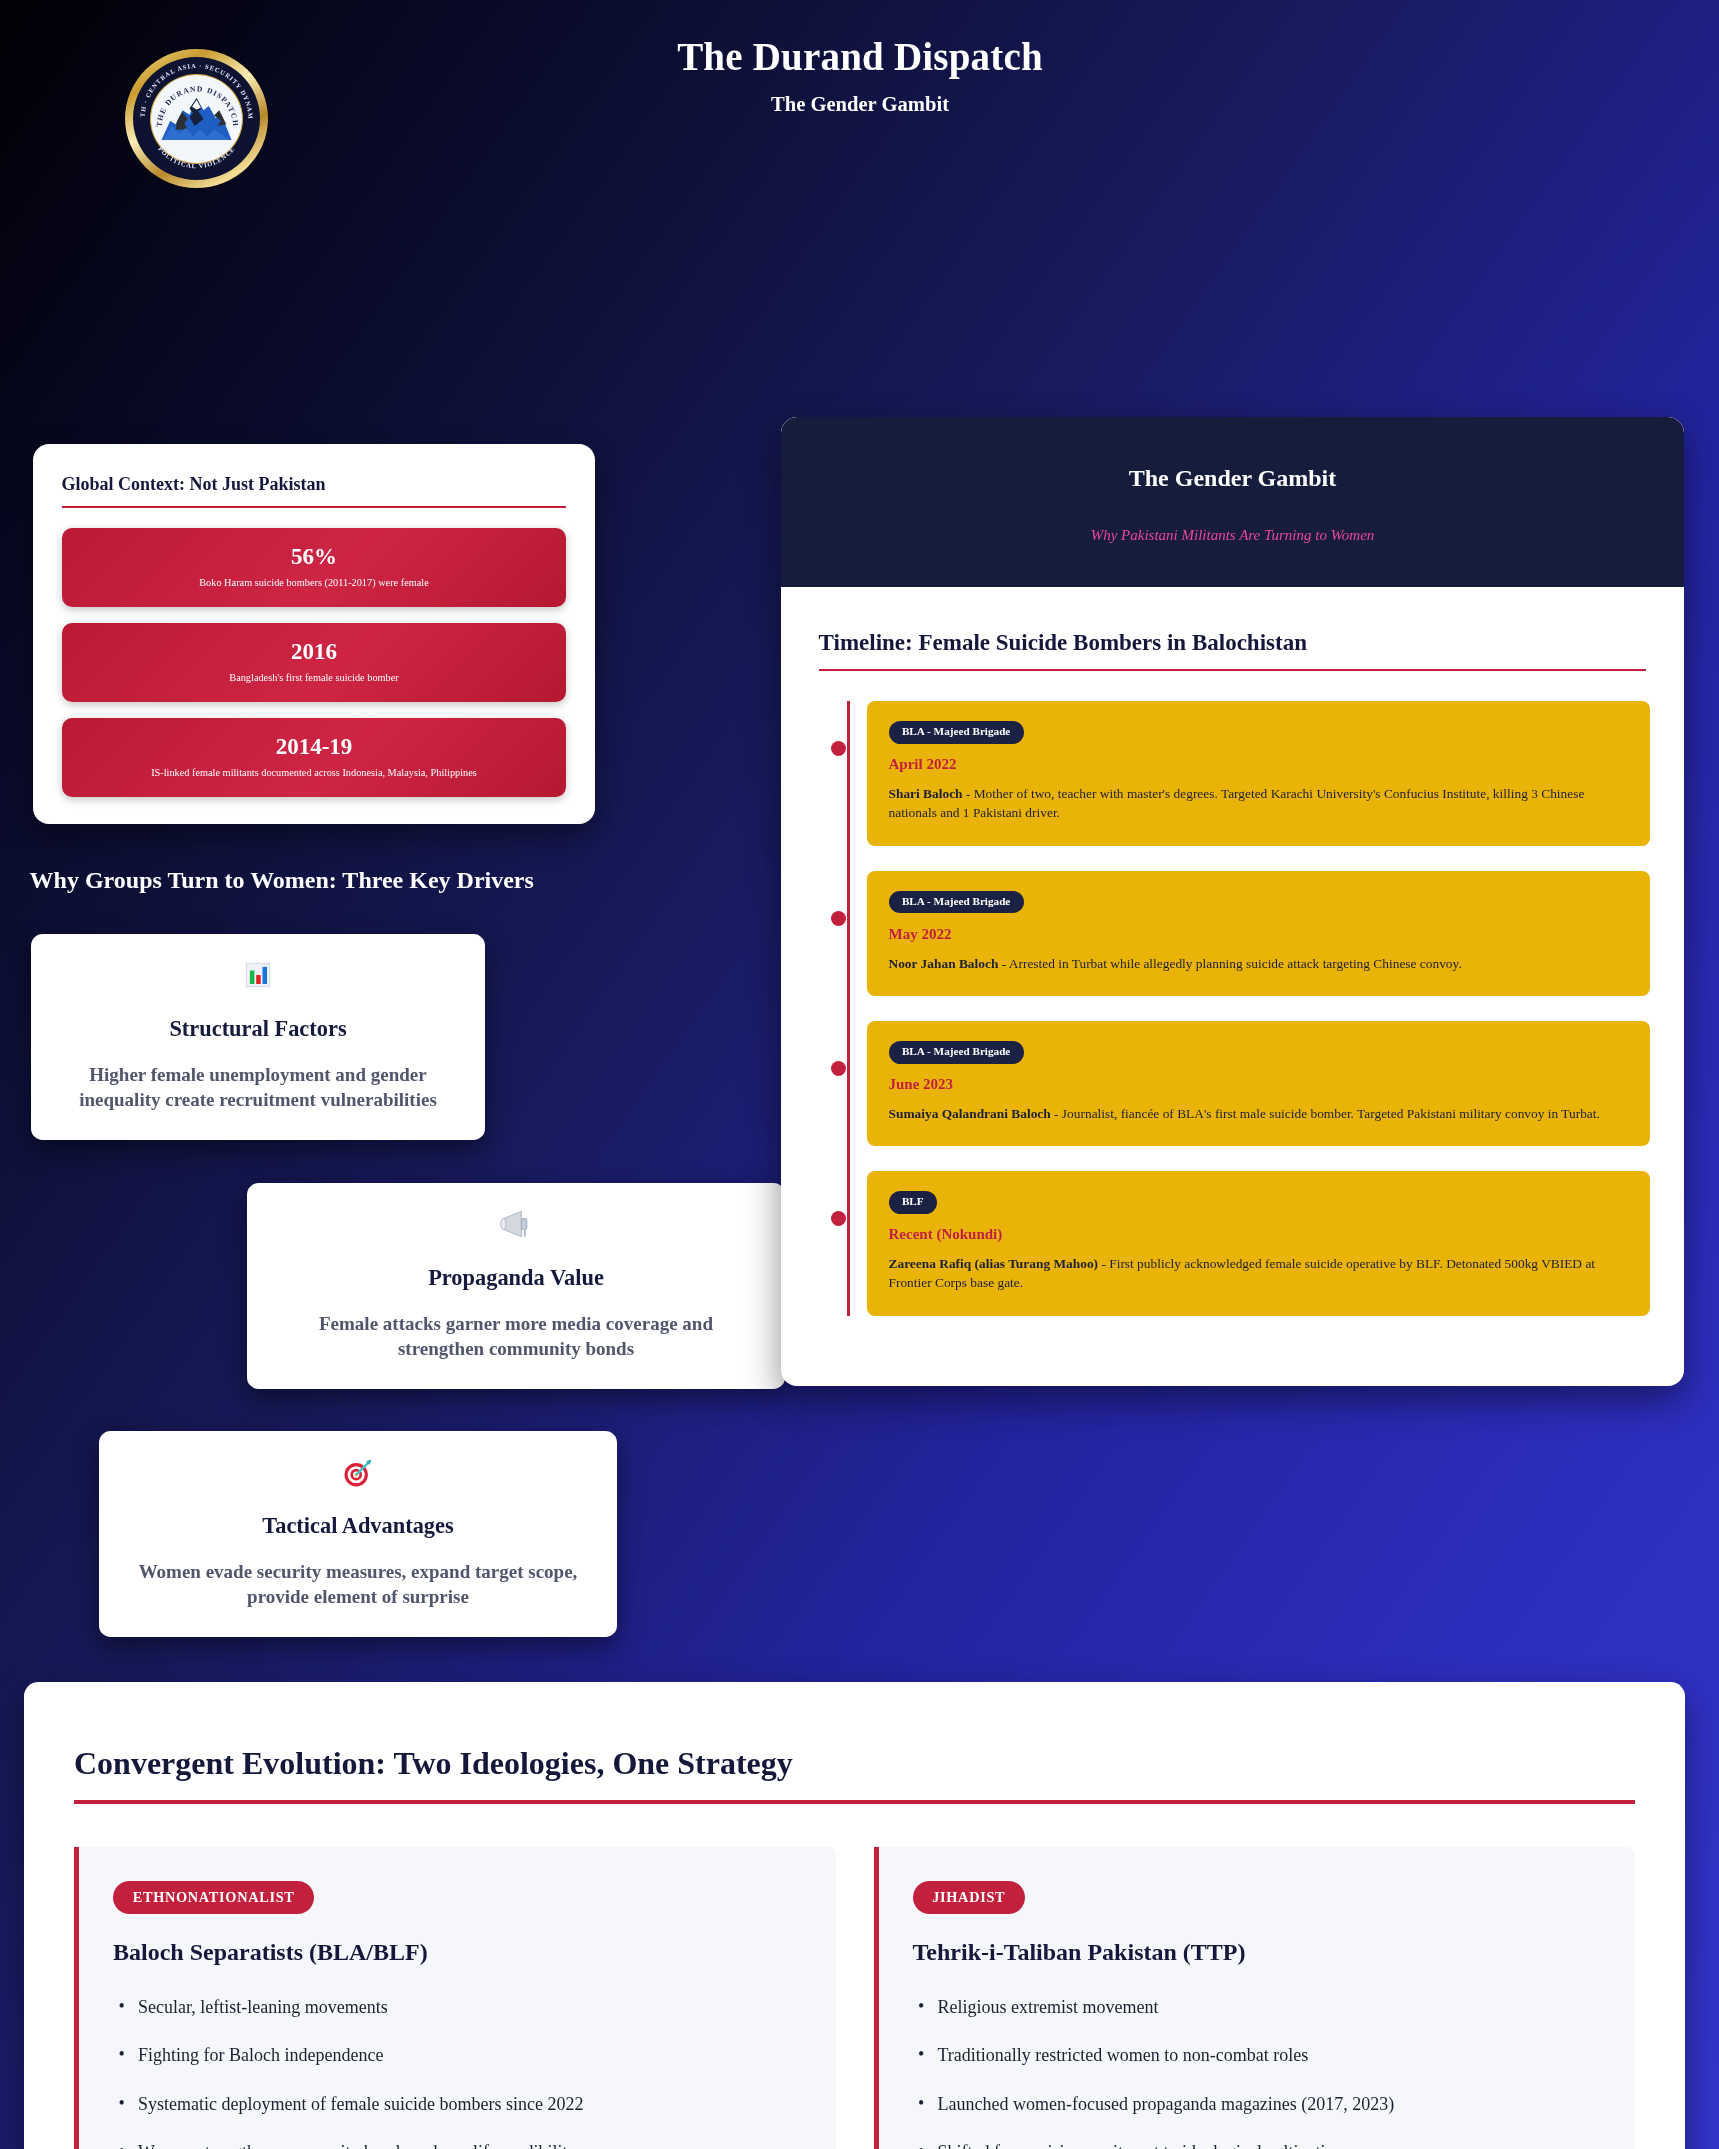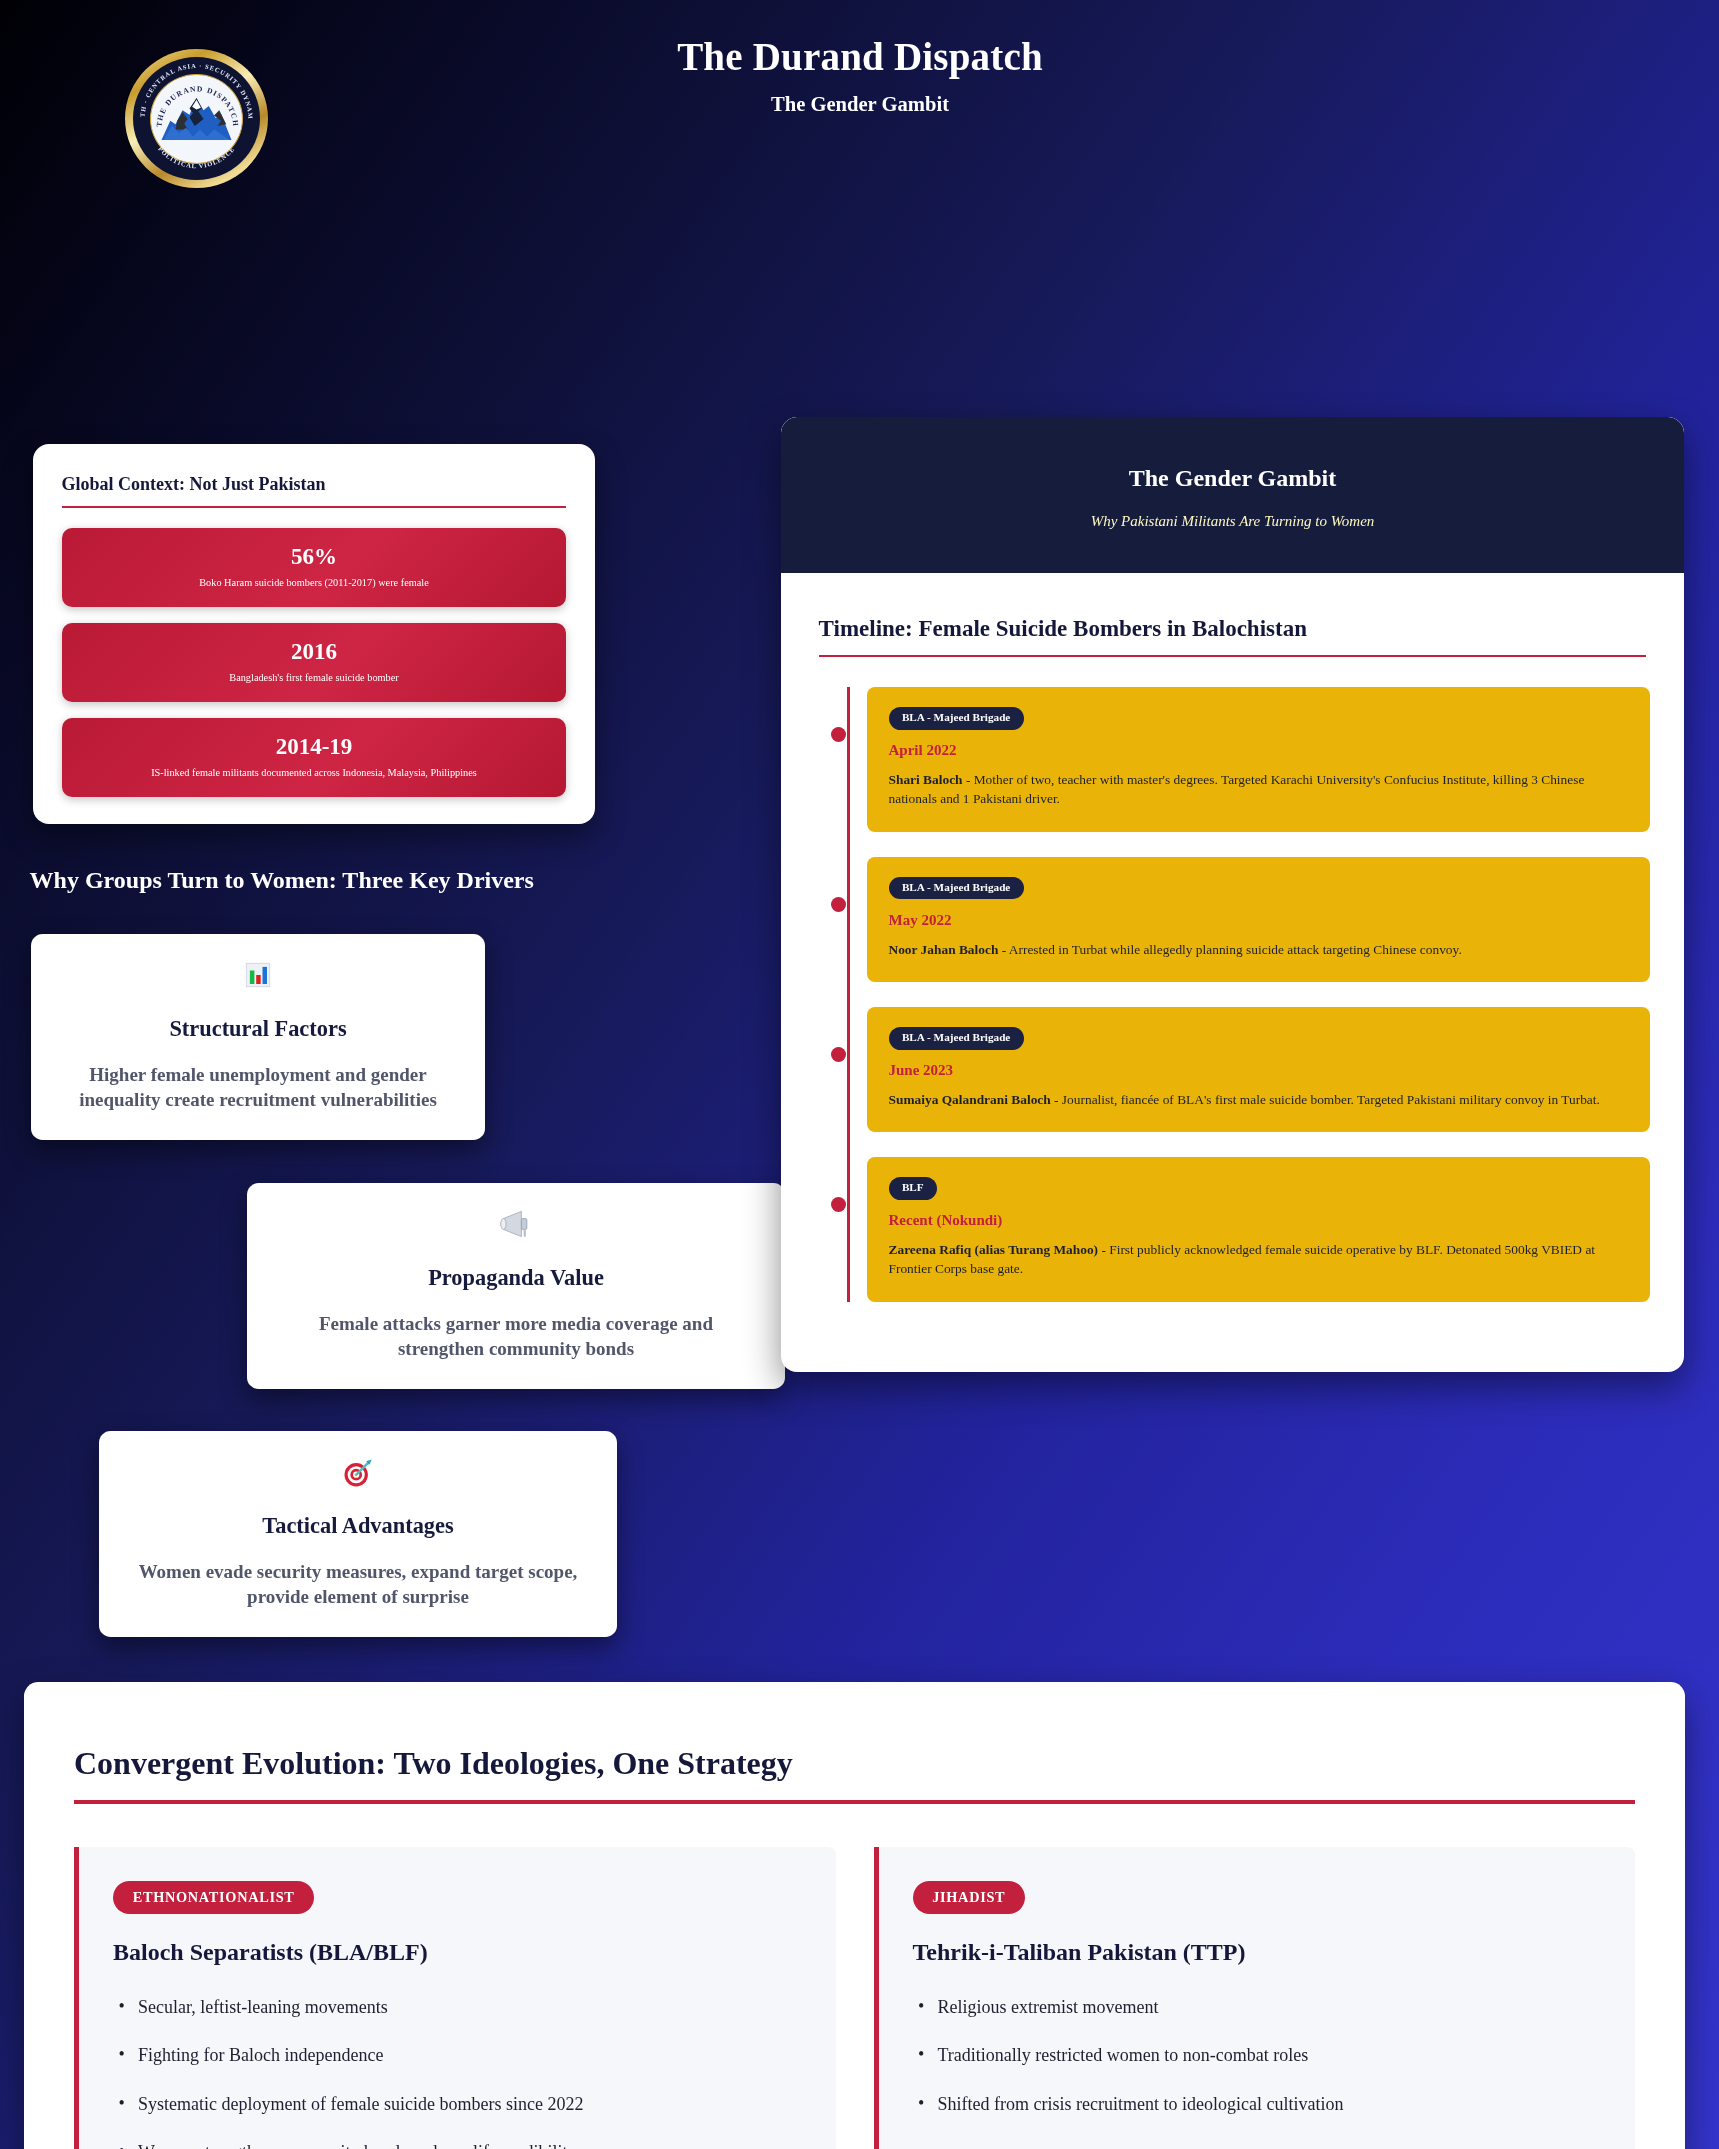--- a/index.html
+++ b/index.html
@@ -195,24 +195,24 @@
     z-index: 6;
   }
   .tp-header {
     background: #161c3c;
     padding: 48px 36px 43px 36px;
     text-align: center;
     border-radius: 16px 16px 0 0;
   }
   .tp-header h2 { color: #ffffff; font-size: 24px; font-weight: bold; }
   .tp-header p {
-    color: #fef9c3;
+    color: #ec4899;
     font-size: 15px;
     font-style: italic;
-    margin-top: 21px;
+    margin-top: 35px;
   }
   .tp-body { padding: 43px 34px 70px 34px; }
   .tp-title {
     font-size: 23px;
     font-weight: bold;
     color: #15183a;
     padding-left: 3.6px;
   }
   .tp-rule {
     height: 2.7px;
@@ -524,20 +524,21 @@
           <li>Women strengthen community bonds and amplify credibility</li>
         </ul>
       </div>
 
       <div class="conv-col">
         <span class="conv-pill">JIHADIST</span>
         <div class="conv-name">Tehrik-i-Taliban Pakistan (TTP)</div>
         <ul class="conv-list">
           <li>Religious extremist movement</li>
           <li>Traditionally restricted women to non-combat roles</li>
+          <li>Launched women-focused propaganda magazines (2017, 2023)</li>
           <li>Shifted from crisis recruitment to ideological cultivation</li>
         </ul>
       </div>
 
     </div>
   </div>
 
 </div>
 
 

